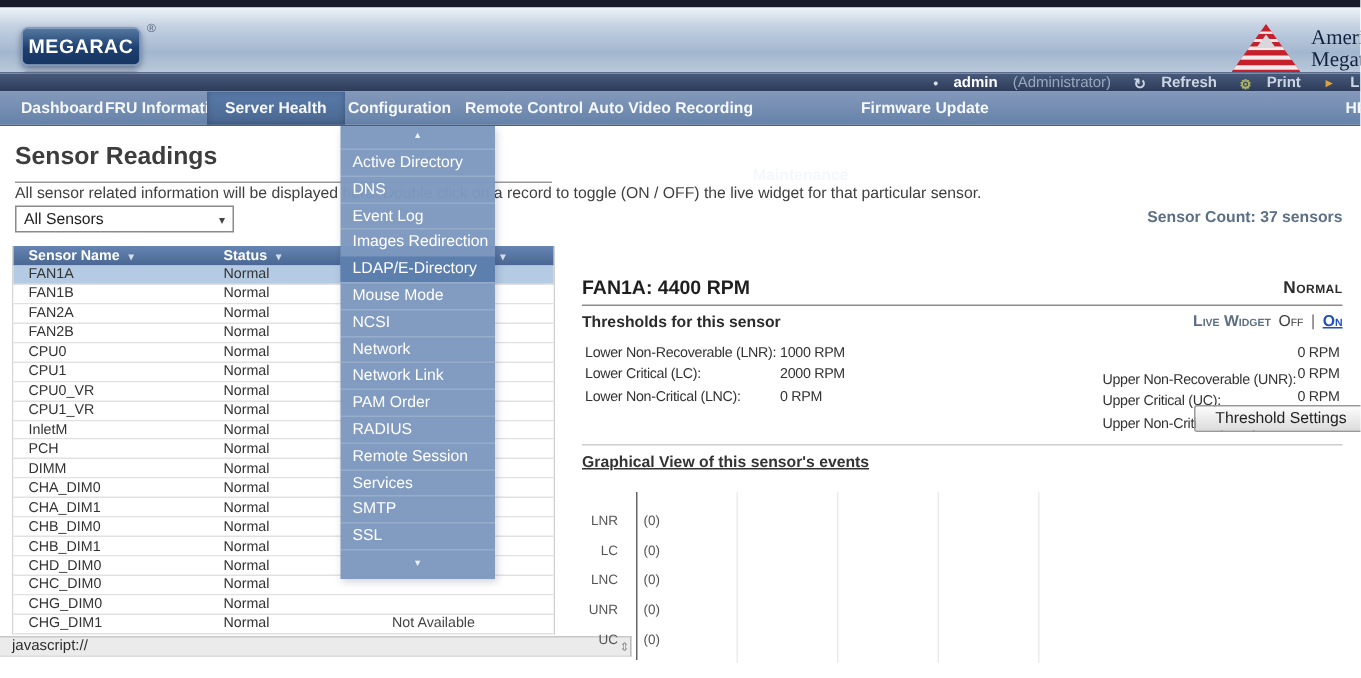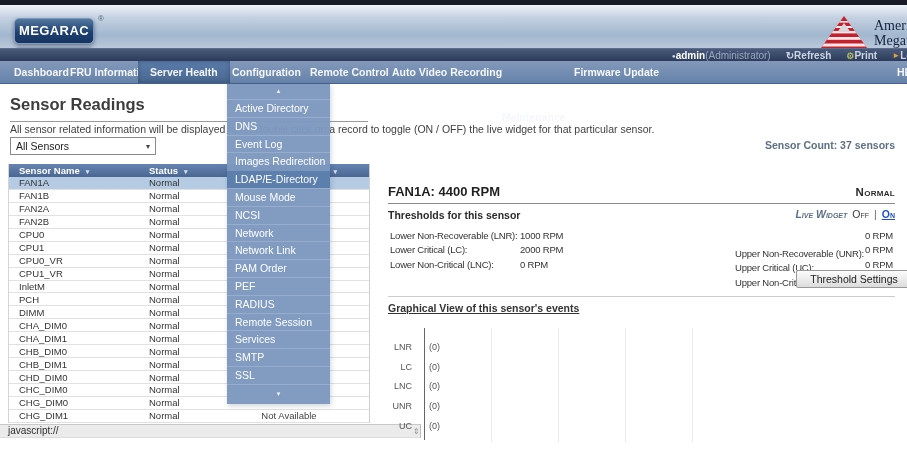--- a/index.html
+++ b/index.html
@@ -47,21 +47,21 @@
   .admin-bar {
     left:0; top:48px; width:907px; height:13px;
     background: linear-gradient(180deg,#49597a,#2c3b59);
     border-top:1px solid #5c6c8c;
   }
   .admin-items {
     position:absolute; right:-27px; top:0; height:13px;
     display:flex; align-items:center; gap:15px;
     font-size:10px; font-weight:bold; color:#ccd6e3; white-space:nowrap;
   }
-  .admin-group { display:flex; align-items:center; gap:0; }
+  .admin-group { display:flex; align-items:center; gap:10px; }
   .admin-user { color:#ffffff; }
   .admin-role { color:#99a8bf; font-weight:normal; }
   .ic-user { font-size:6px; color:#d8e0ea; }
   .ic-refresh { font-size:10px; color:#c9d4e2; }
   .ic-print { font-size:9px; color:#aeb863; }
   .ic-logout { font-size:8px; color:#dfa23c; }
 
   
   .nav-bar {
     left:0; top:61px; width:907px; height:23px;
@@ -154,21 +154,21 @@
   .grip { position:absolute; left:413px; top:1px; font-size:8px; color:#8f8f8f; }
 
   
   .detail-title { left:388px; top:184px; font-size:13px; font-weight:bold; color:#1f1f1f; }
   .detail-state { right:12px; top:186px; font-variant:small-caps; font-weight:bold;
     font-size:11.5px; color:#2b2b2b; letter-spacing:.3px; }
   .hr1 { left:388px; top:203px; width:507px; border-top:1px solid #8c8c8c; }
   .th-heading { left:388px; top:209px; font-size:10.5px; font-weight:bold; color:#2b2b2b; }
   .live-widget { right:12px; top:208px; font-size:10.5px; font-variant:small-caps;
     display:flex; gap:5px; align-items:center; }
-  .lw-label { color:#5d6f84; font-weight:bold;font-style:italic; }
+  .lw-label { color:#5d6f84; font-weight:bold; }
   .lw-off { color:#3a3a3a; }
   .lw-sep { color:#666; }
   .lw-on { color:#1f4fc0; font-weight:bold; text-decoration:underline; cursor:pointer; }
 
   .thresh-left { left:390px; top:228px; }
   .thresh-right { left:735px; top:228px; }
   .thresh-row { display:flex; height:14.5px; align-items:center;
     font-size:9.5px; color:#333; letter-spacing:-.2px; }
   .thresh-left .t-label { width:130px; white-space:nowrap; }
   .thresh-left .t-value { padding-left:0; }
@@ -325,23 +325,20 @@
       </div>
 
       <div class="menu-item">
         <span>Network Link</span>
       </div>
 
       <div class="menu-item">
         <span>PAM Order</span>
       </div>
 
-      <div class="menu-item">
-        <span>PEF</span>
-      </div>
 
       <div class="menu-item">
         <span>RADIUS</span>
       </div>
 
       <div class="menu-item">
         <span>Remote Session</span>
       </div>
 
       <div class="menu-item">

